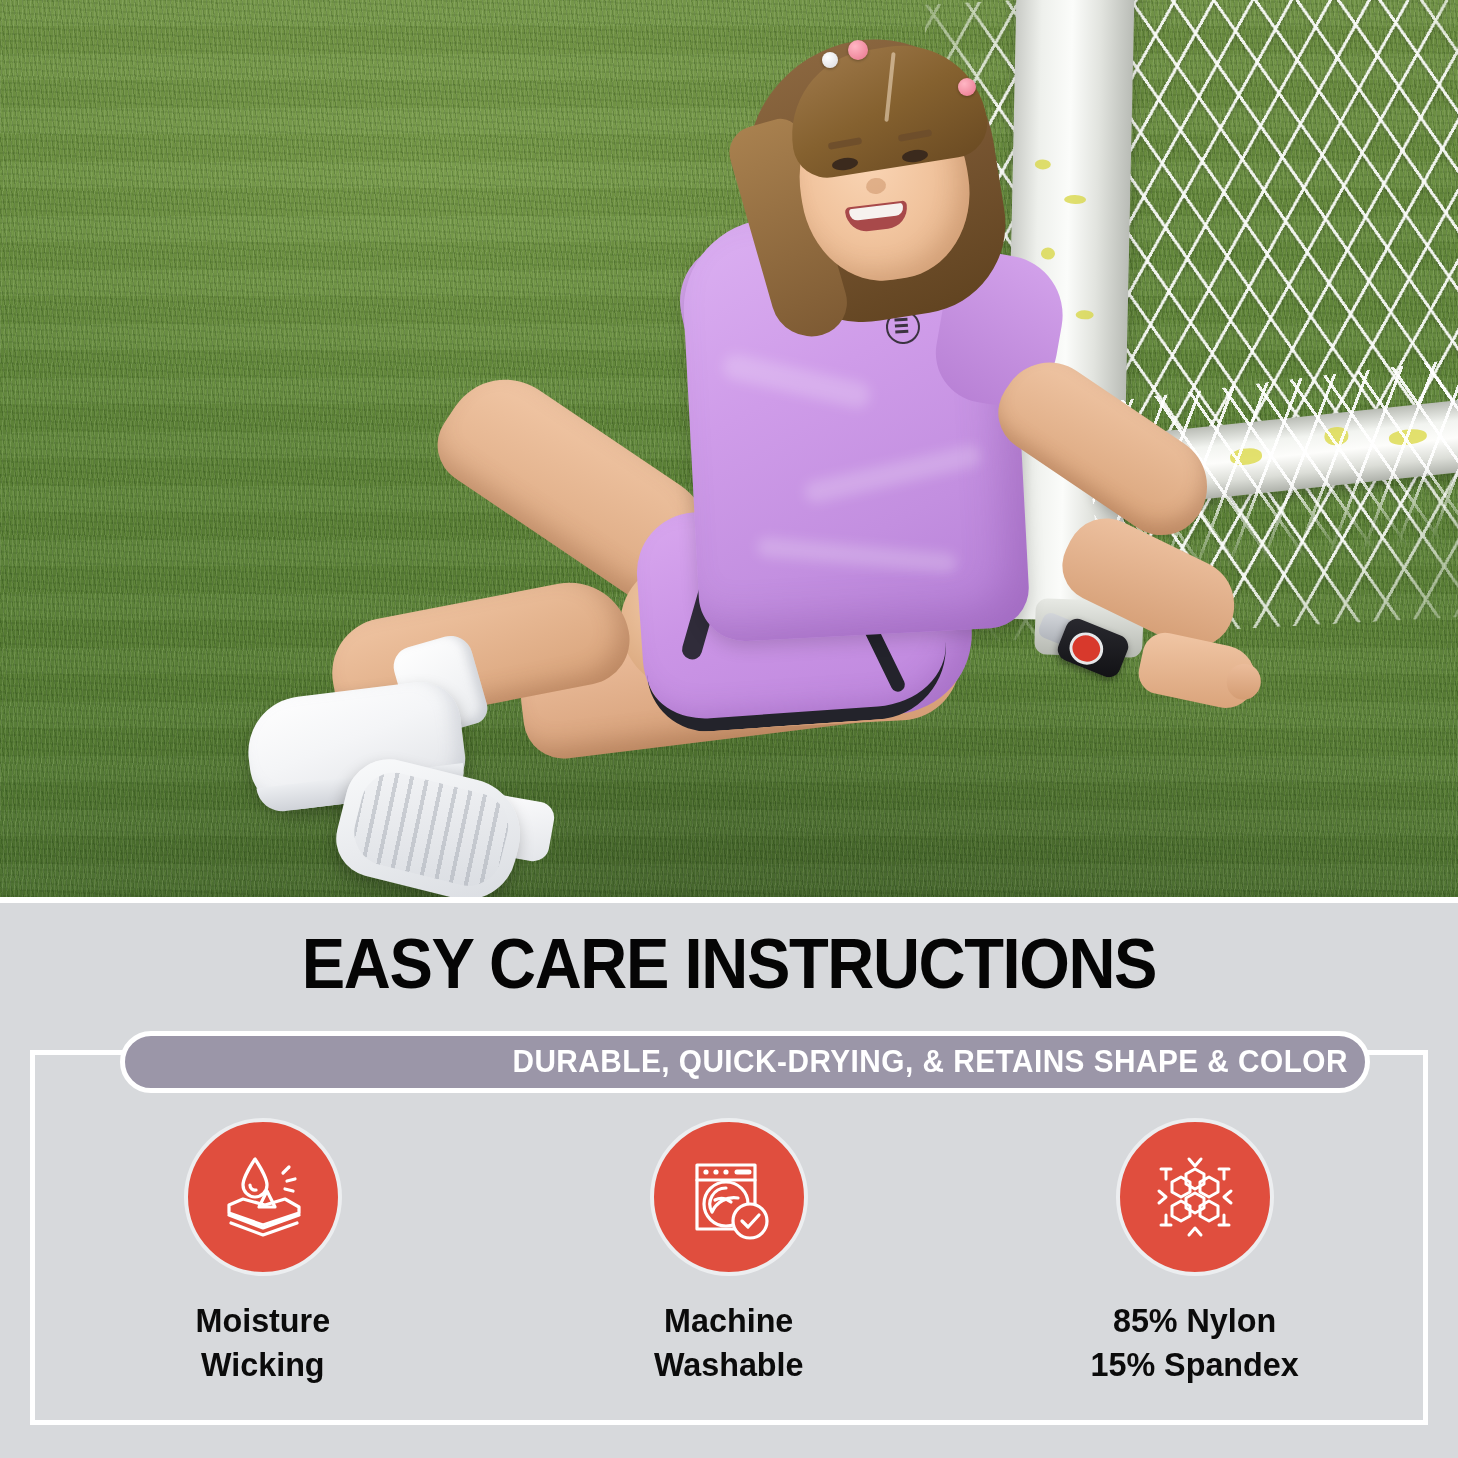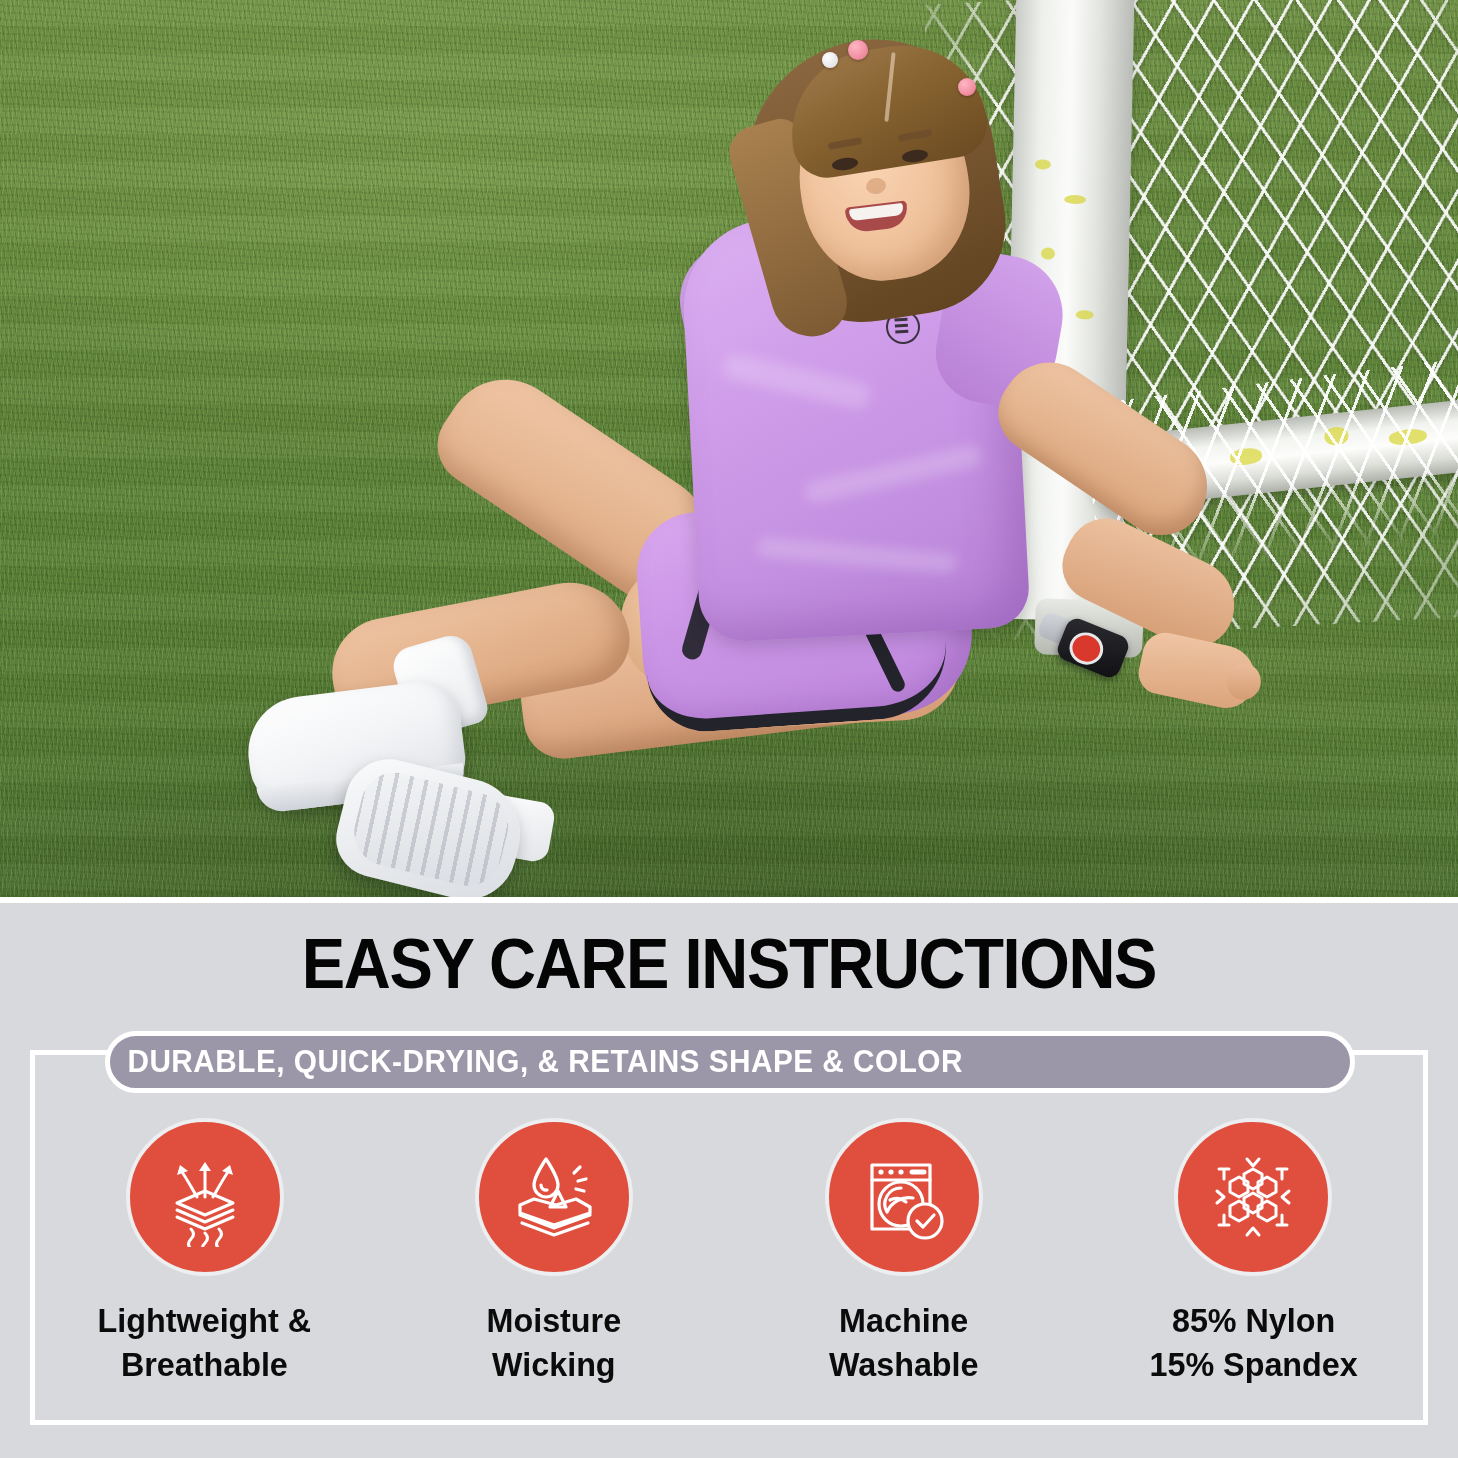--- a/index.html
+++ b/index.html
@@ -356,26 +356,26 @@
     letter-spacing:-1.5px;
     color:#050505;
     transform:scaleX(.93);
   }
   .frame{
     position:absolute;left:30px;top:1050px;width:1398px;height:375px;
     border:5px solid #ffffff;
     box-sizing:border-box;
   }
   .pill{
-    position:absolute;left:105px;top:1031px;width:1250px;height:62px;
+    position:absolute;left:120px;top:1031px;width:1250px;height:62px;
     background:#9b96a8;
     border:5px solid #ffffff;
     border-radius:34px;
     box-sizing:border-box;
-    display:flex;align-items:center;justify-content:flex-start;
+    display:flex;align-items:center;justify-content:flex-end;
   }
   .pill-text{
     font-family:"Liberation Sans",sans-serif;
     font-weight:bold;
     font-size:31px;
     letter-spacing:.5px;
     color:#ffffff;
     transform:scaleX(.96);
     white-space:nowrap;
   }
@@ -498,42 +498,20 @@
   </div>
 
   <div class="frame"></div>
 
   <div class="pill">
     <span class="pill-text">DURABLE, QUICK-DRYING, &amp; RETAINS SHAPE &amp; COLOR</span>
   </div>
 
   <div class="features">
 
-    <div class="feature">
-      <div class="badge">
-        <svg width="100" height="100" viewBox="0 0 100 100">
-          <g fill="none" stroke="#ffffff" stroke-width="3" stroke-linecap="round" stroke-linejoin="round">
-            <path d="M50 50 V18"></path>
-            <path d="M44 24 L50 15 L56 24 Z" fill="#ffffff" stroke="none"></path>
-            <path d="M42 50 C36 40 32 32 27 25"></path>
-            <path d="M22 28 L25 18 L33 24 Z" fill="#ffffff" stroke="none"></path>
-            <path d="M58 50 C64 40 68 32 73 25"></path>
-            <path d="M67 24 L75 18 L78 28 Z" fill="#ffffff" stroke="none"></path>
-            <path d="M50 44 L78 56 L50 68 L22 56 Z"></path>
-            <path d="M22 63 L50 75 L78 63"></path>
-            <path d="M22 70 L50 82 L78 70"></path>
-            <path d="M36 82 q5 5 0 10 q-5 5 0 10"></path>
-            <path d="M50 86 q5 5 0 10 q-5 5 0 9"></path>
-            <path d="M64 82 q5 5 0 10 q-5 5 0 10"></path>
-          </g>
-        </svg>
-      </div>
-      <div class="feature-label">Lightweight &amp;
-Breathable</div>
-    </div>
 
     <div class="feature">
       <div class="badge">
         <svg width="100" height="100" viewBox="0 0 100 100">
           <g fill="none" stroke="#ffffff" stroke-width="3.2" stroke-linecap="round" stroke-linejoin="round">
             <path d="M42 12 C42 12 30 30 30 38 a12 12 0 0 0 24 0 C54 30 42 12 42 12 Z"></path>
             <path d="M37 38 a5 5 0 0 0 6 5"></path>
             <path d="M62 60 C62 60 54 44 54 44 C54 44 46 60 46 60 Z"></path>
             <path d="M70 26 L76 20"></path>
             <path d="M74 34 L82 32"></path>

